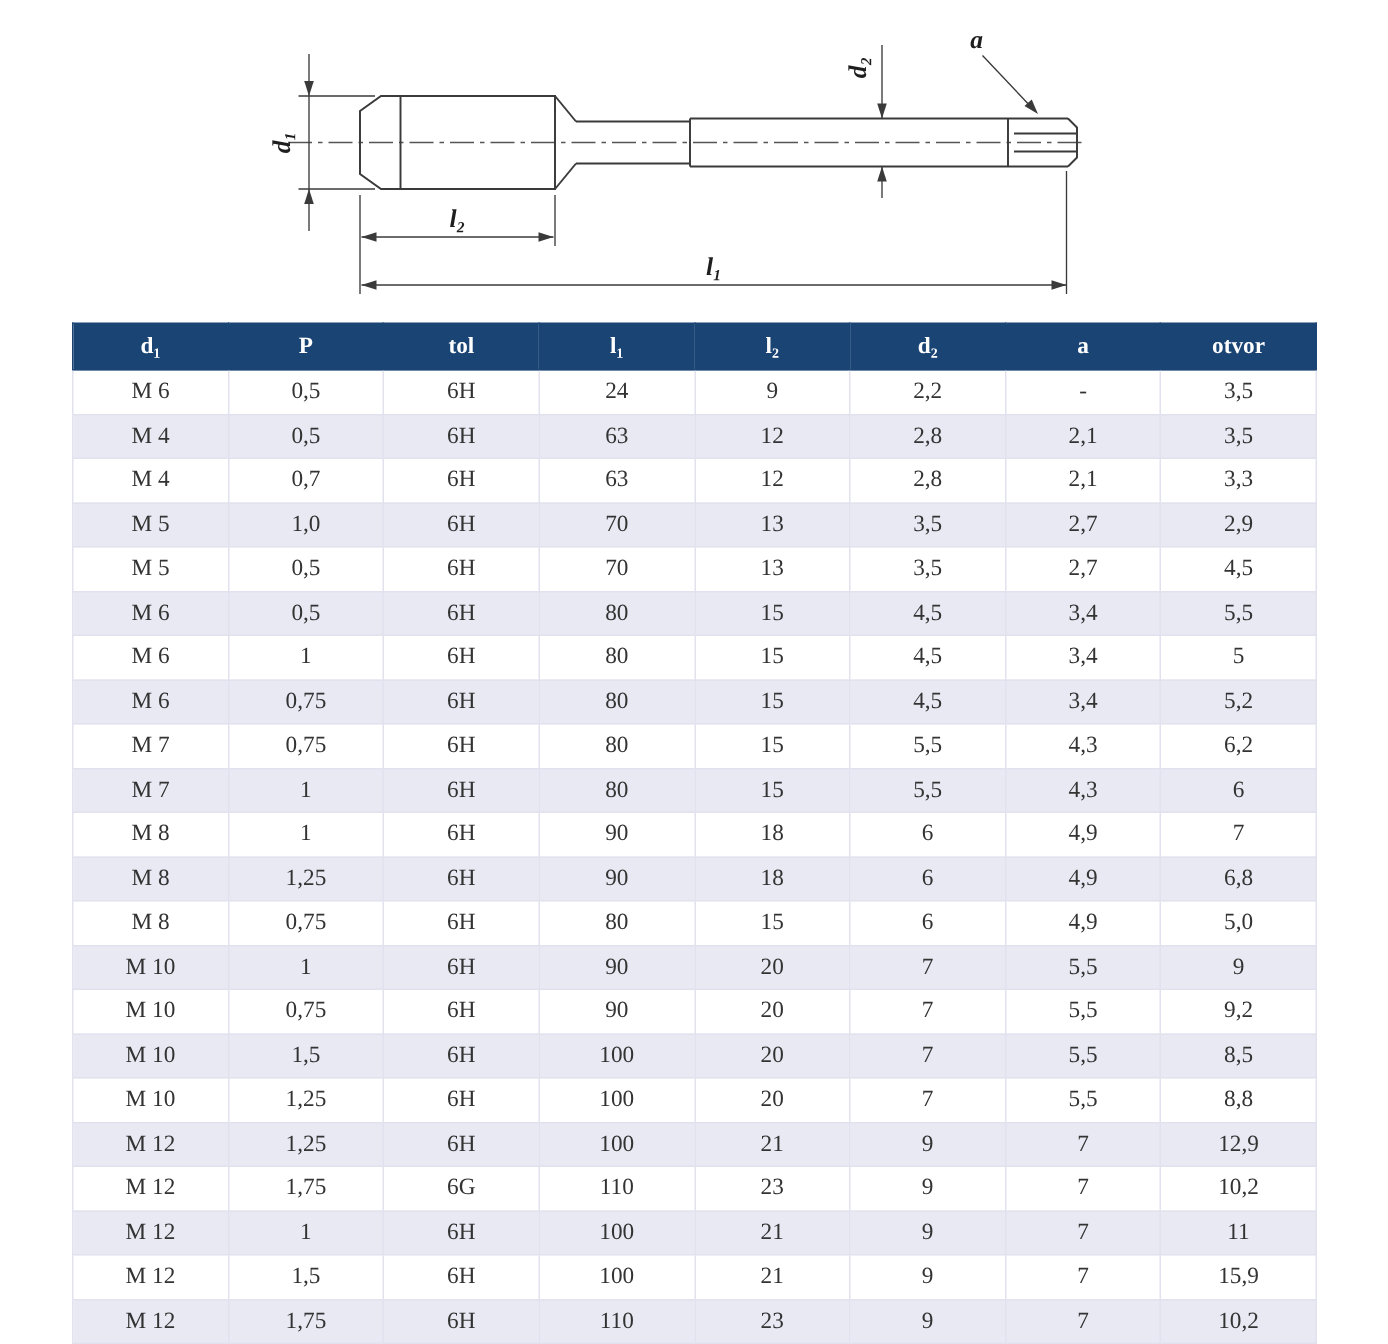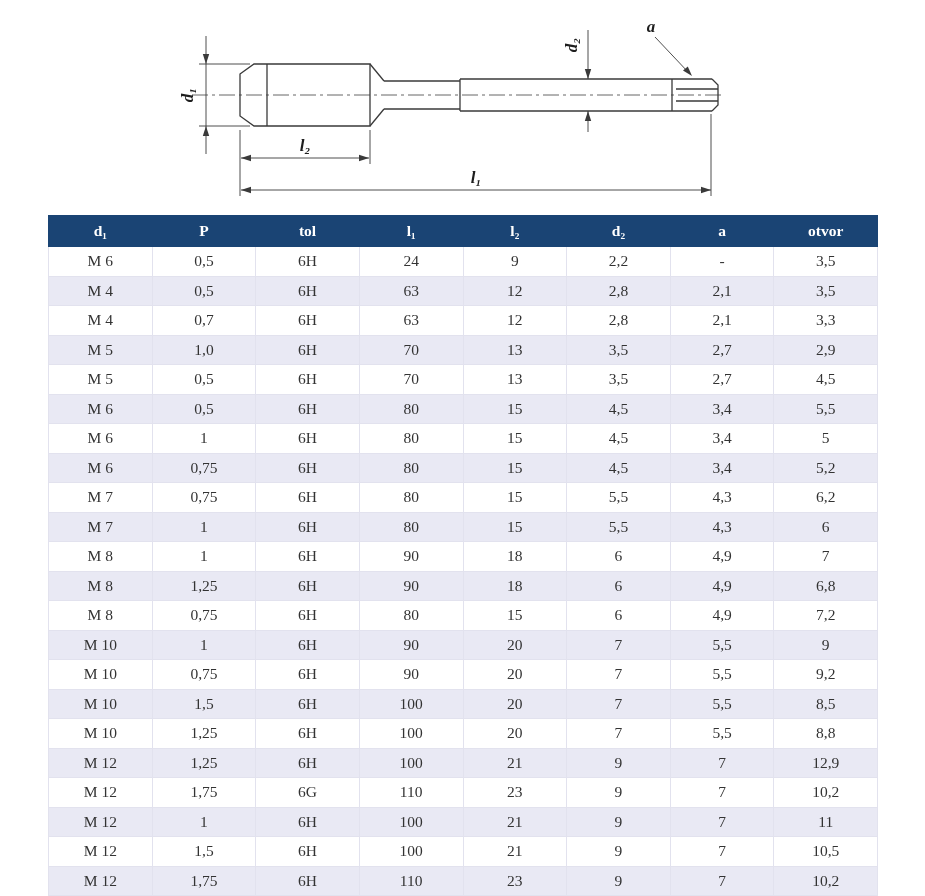--- a/index.html
+++ b/index.html
@@ -244,21 +244,21 @@
         <td>6,8</td>
       </tr>
       <tr>
         <td>M 8</td>
         <td>0,75</td>
         <td>6H</td>
         <td>80</td>
         <td>15</td>
         <td>6</td>
         <td>4,9</td>
-        <td>7,2</td>
+        <td>5,0</td>
       </tr>
       <tr>
         <td>M 10</td>
         <td>1</td>
         <td>6H</td>
         <td>90</td>
         <td>20</td>
         <td>7</td>
         <td>5,5</td>
         <td>9</td>
@@ -324,21 +324,21 @@
         <td>11</td>
       </tr>
       <tr>
         <td>M 12</td>
         <td>1,5</td>
         <td>6H</td>
         <td>100</td>
         <td>21</td>
         <td>9</td>
         <td>7</td>
-        <td>10,5</td>
+        <td>15,9</td>
       </tr>
       <tr>
         <td>M 12</td>
         <td>1,75</td>
         <td>6H</td>
         <td>110</td>
         <td>23</td>
         <td>9</td>
         <td>7</td>
         <td>10,2</td>

